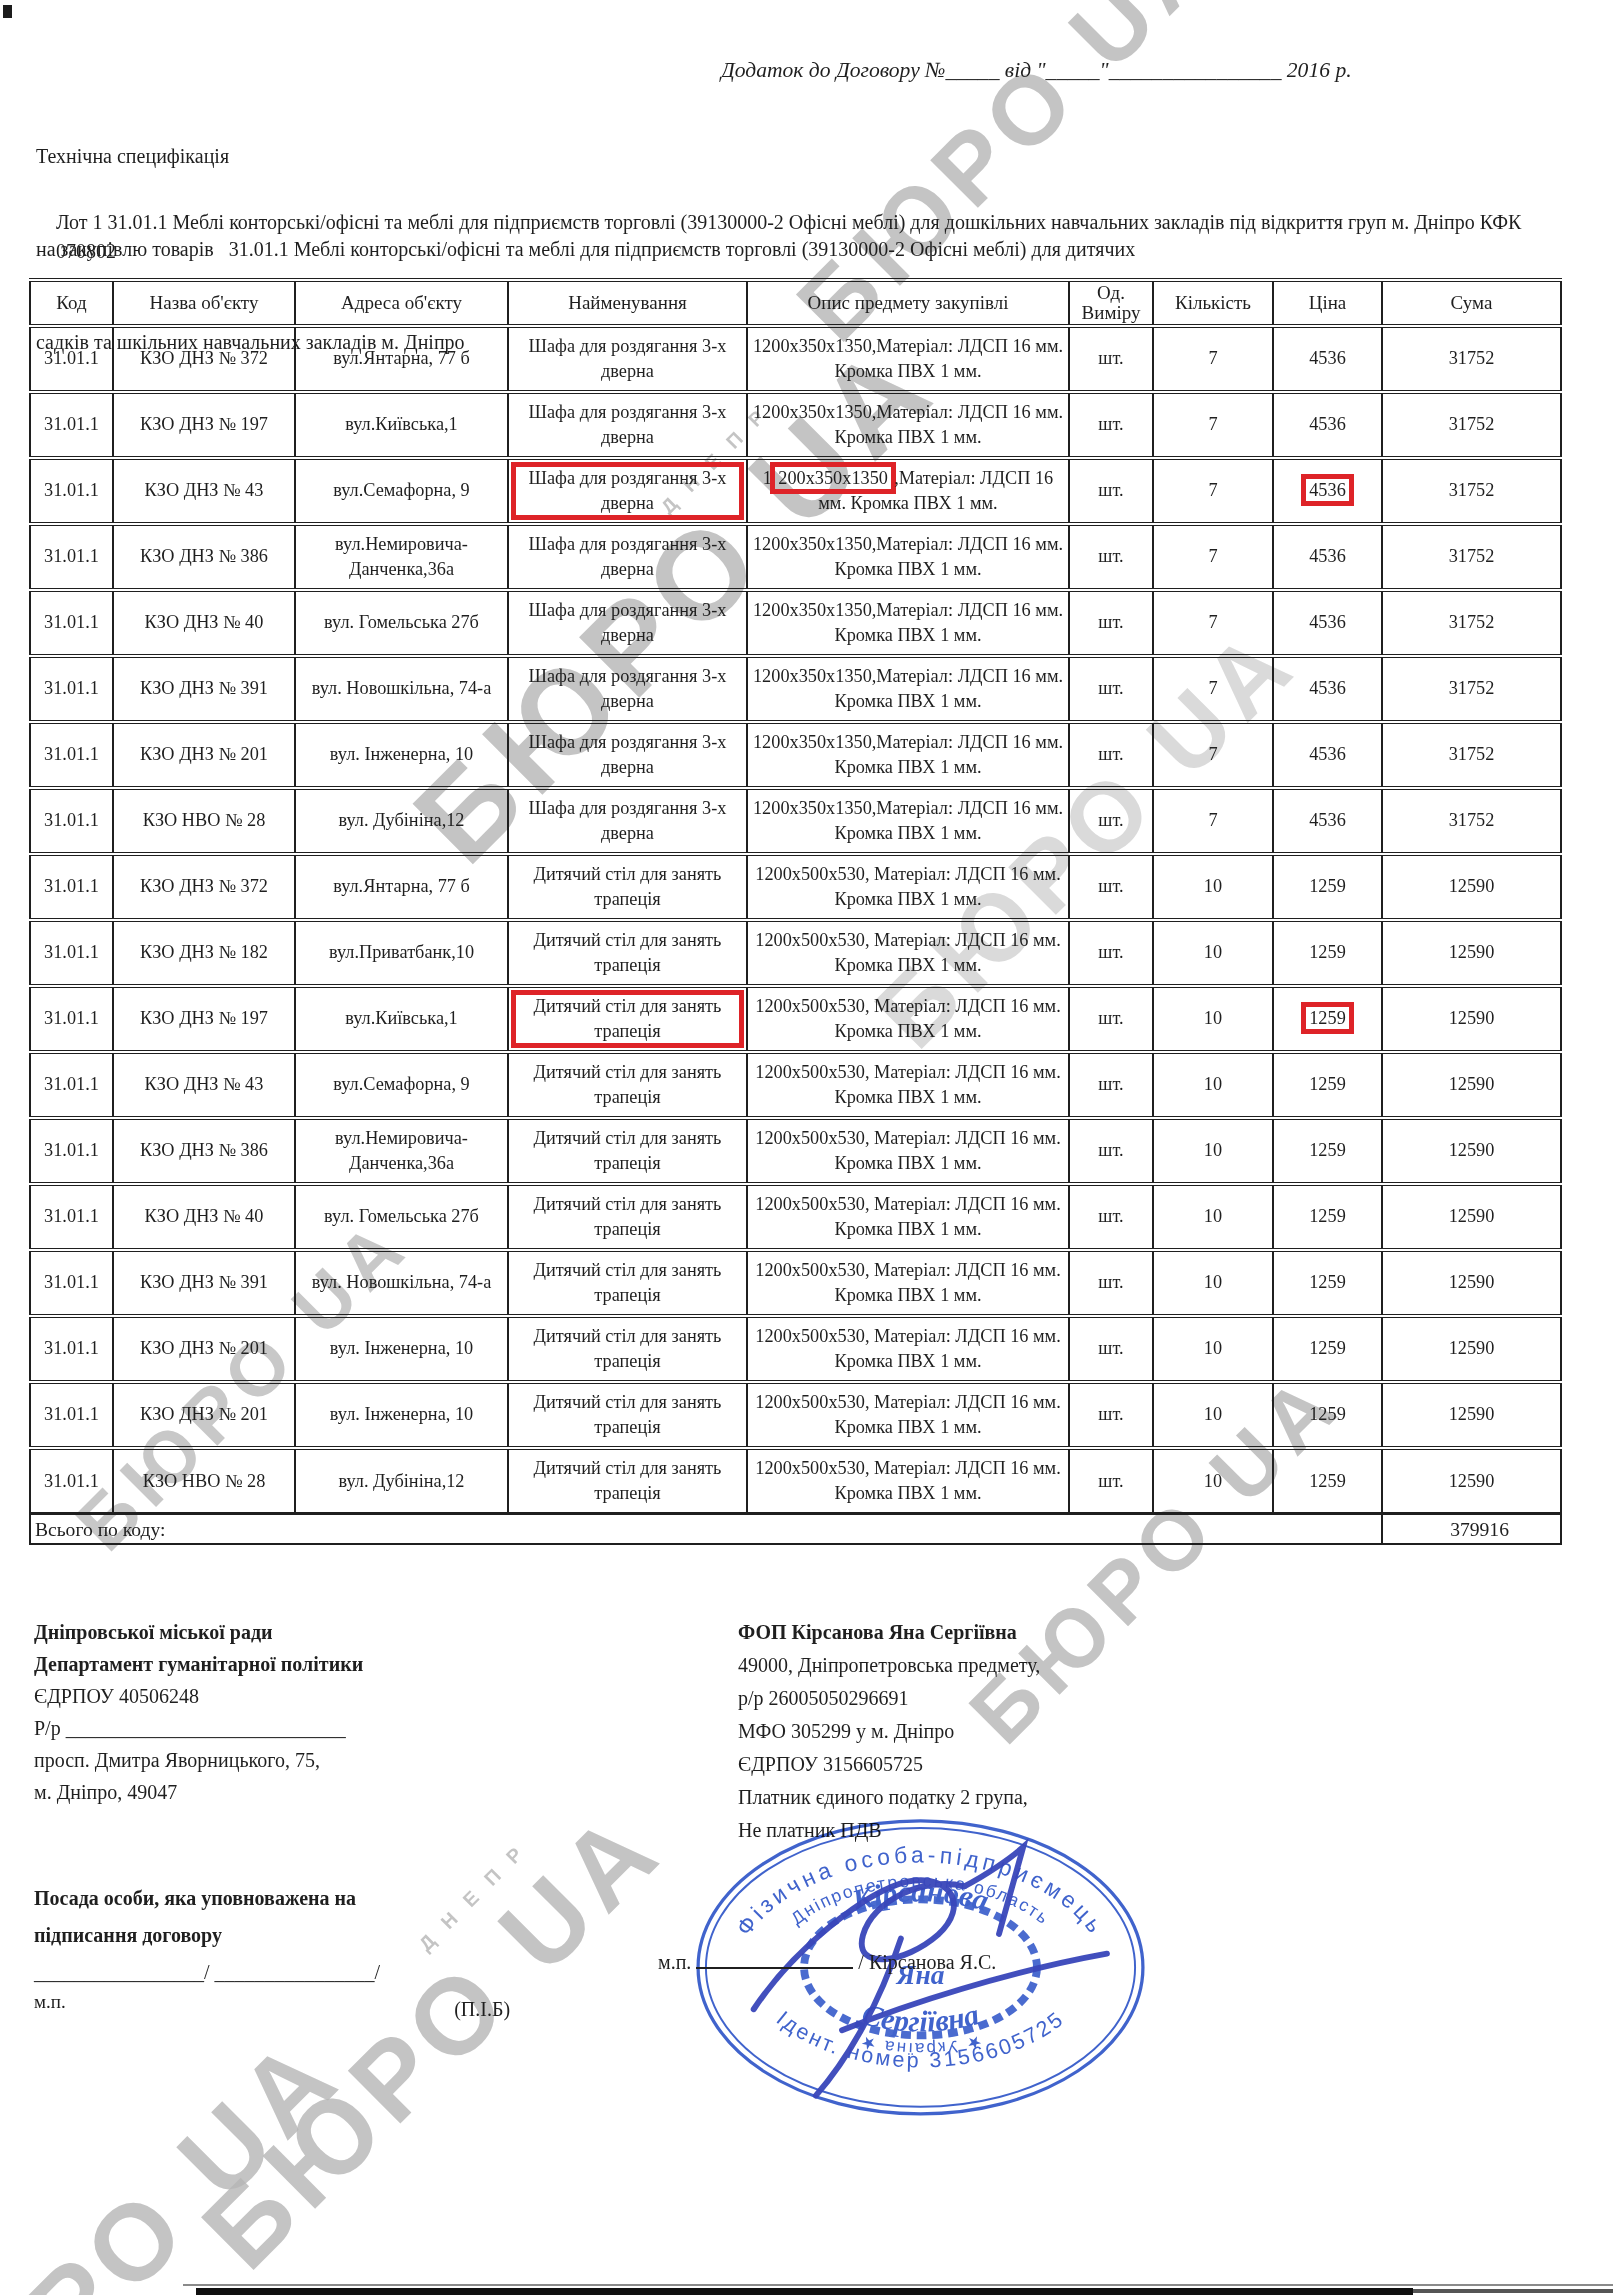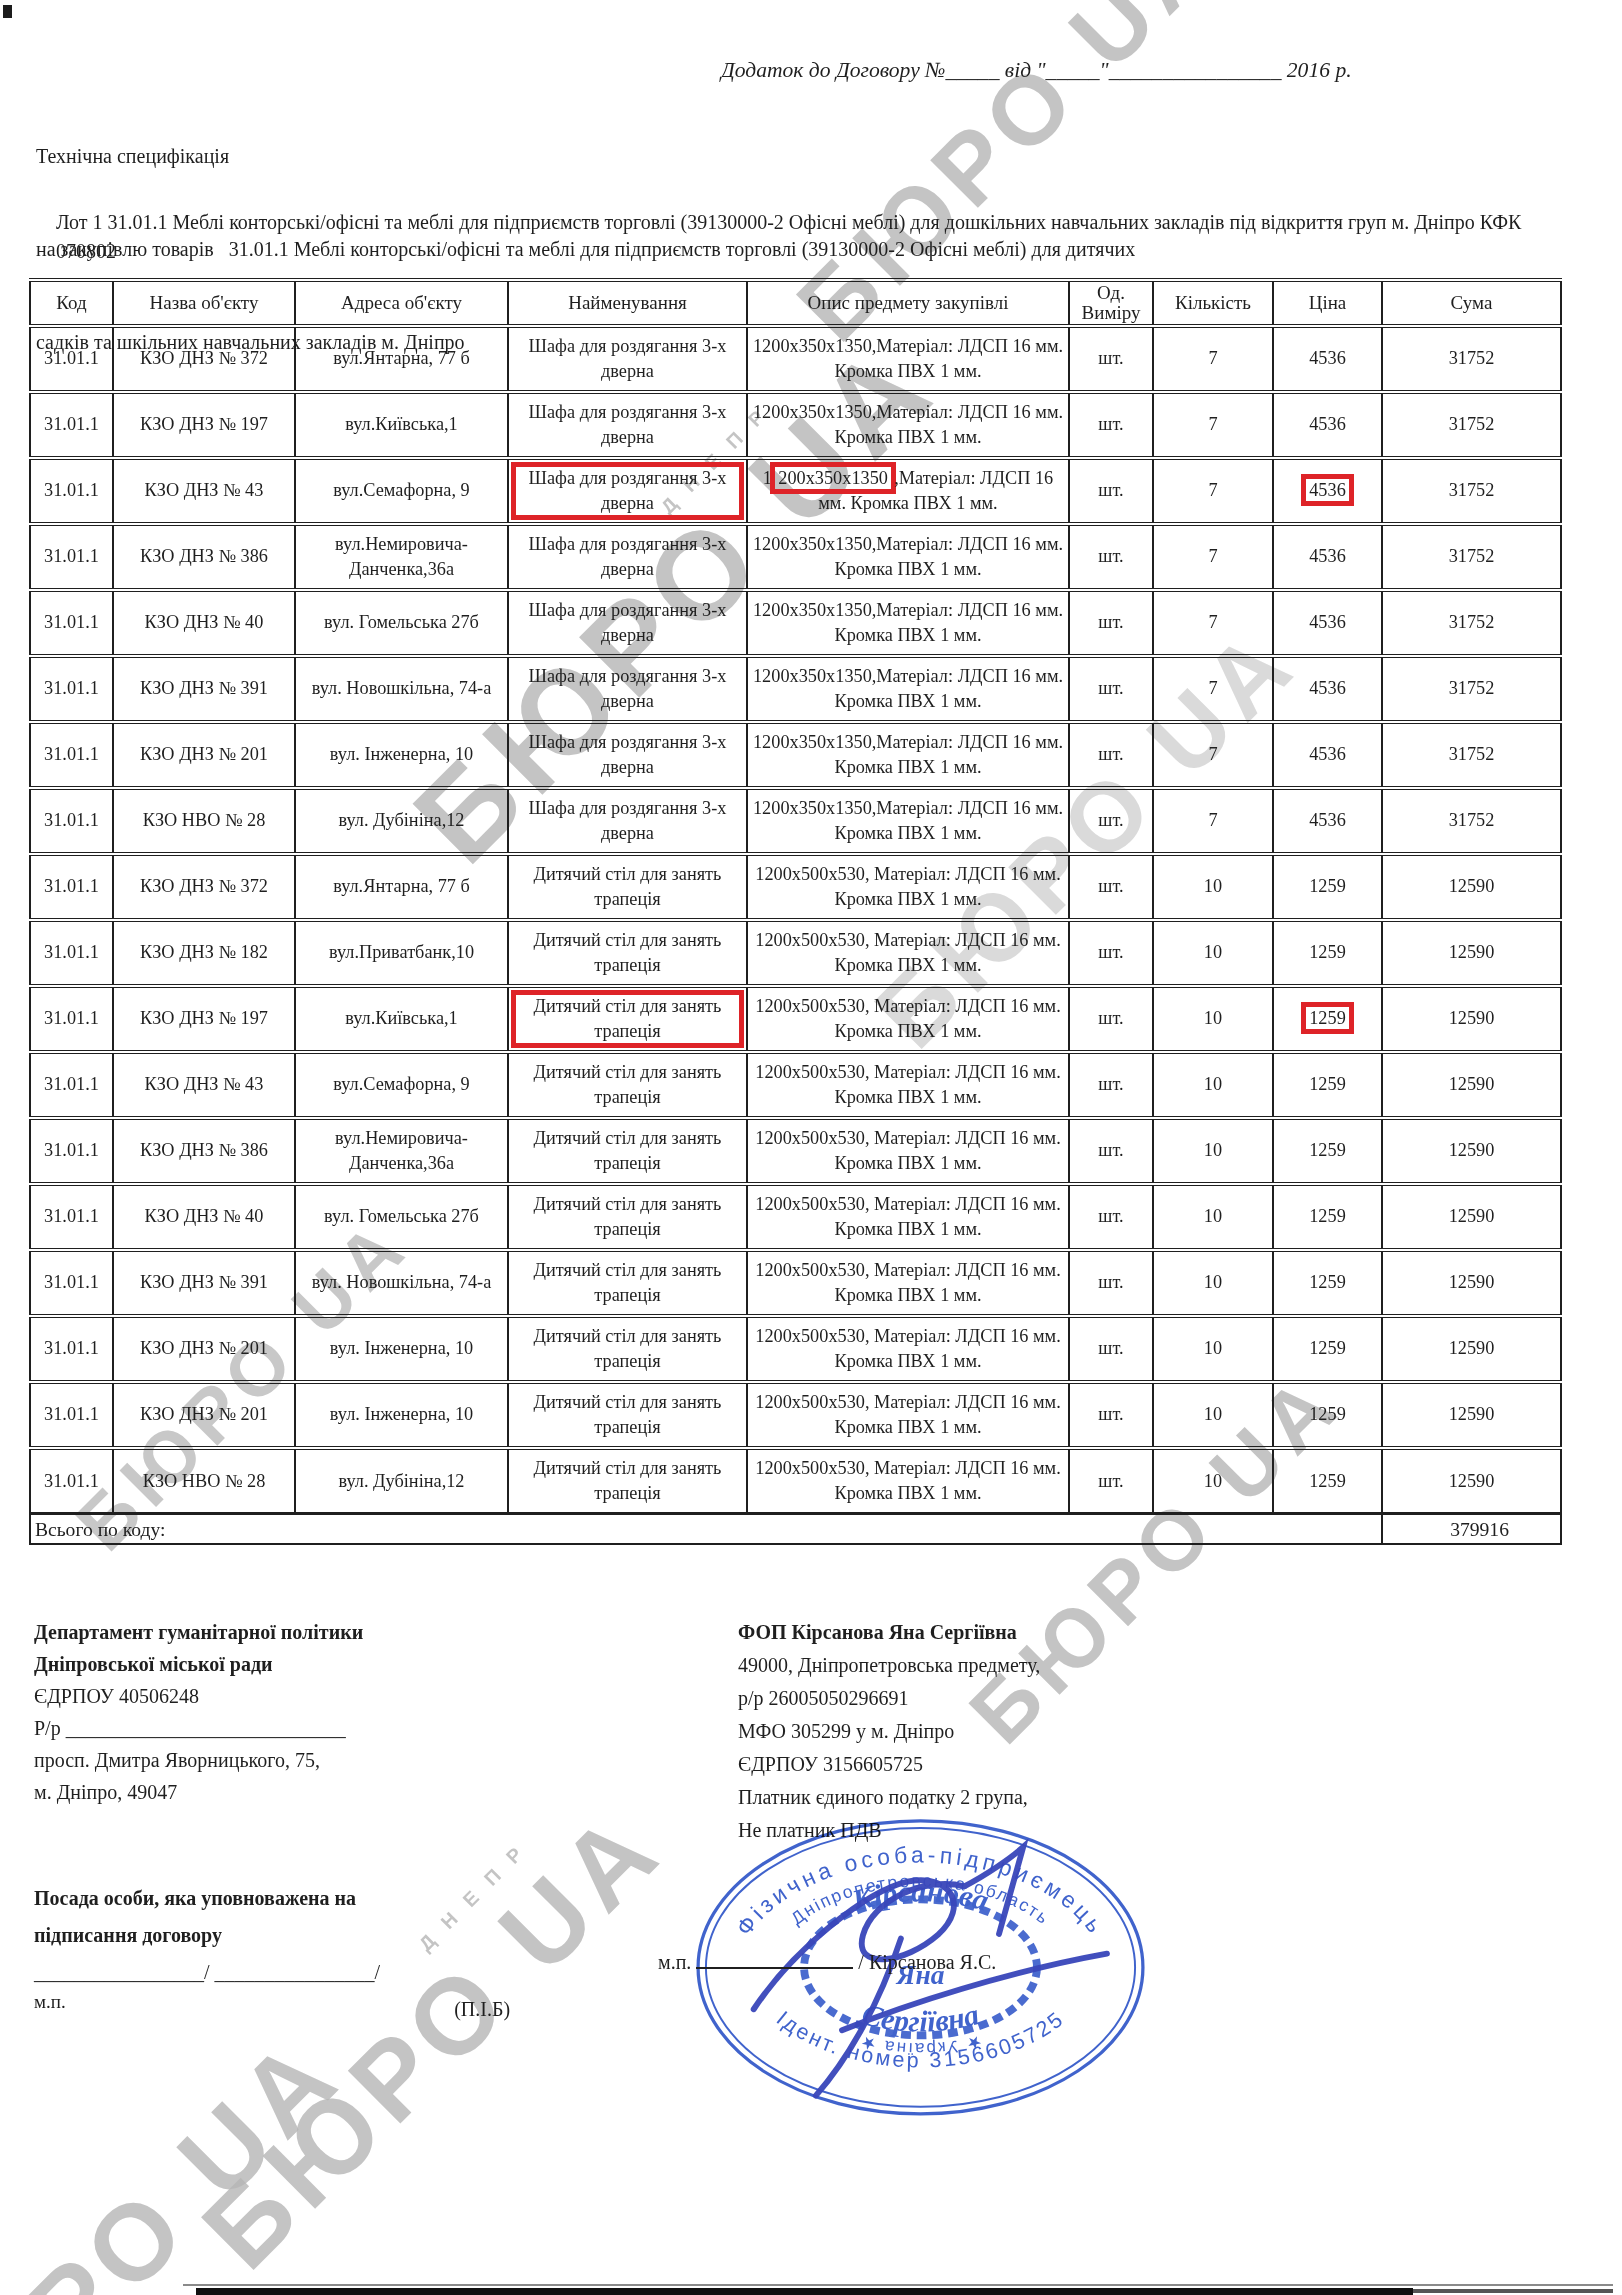--- a/index.html
+++ b/index.html
@@ -319,22 +319,22 @@
       </tbody>
     <tfoot>
       <tr class="total-row">
         <td colspan="8">Всього по коду:</td>
         <td class="tval">379916</td>
       </tr>
     </tfoot>
   </table>
 
   <div class="abs f-left">
+    <div class="b">Дніпровської міської ради</div>
     <div class="b">Департамент гуманітарної політики</div>
-    <div class="b">Дніпровської міської ради</div>
     <div>ЄДРПОУ 40506248</div>
     <div>Р/р ____________________________</div>
     <div>просп. Дмитра  Яворницького, 75,</div>
     <div>м. Дніпро, 49047</div>
   </div>
 
   <div class="abs f-right">
     <div class="b">ФОП Кірсанова Яна Сергіївна</div>
     <div>49000, Дніпропетровська предмету,</div>
     <div>р/р 26005050296691</div>

